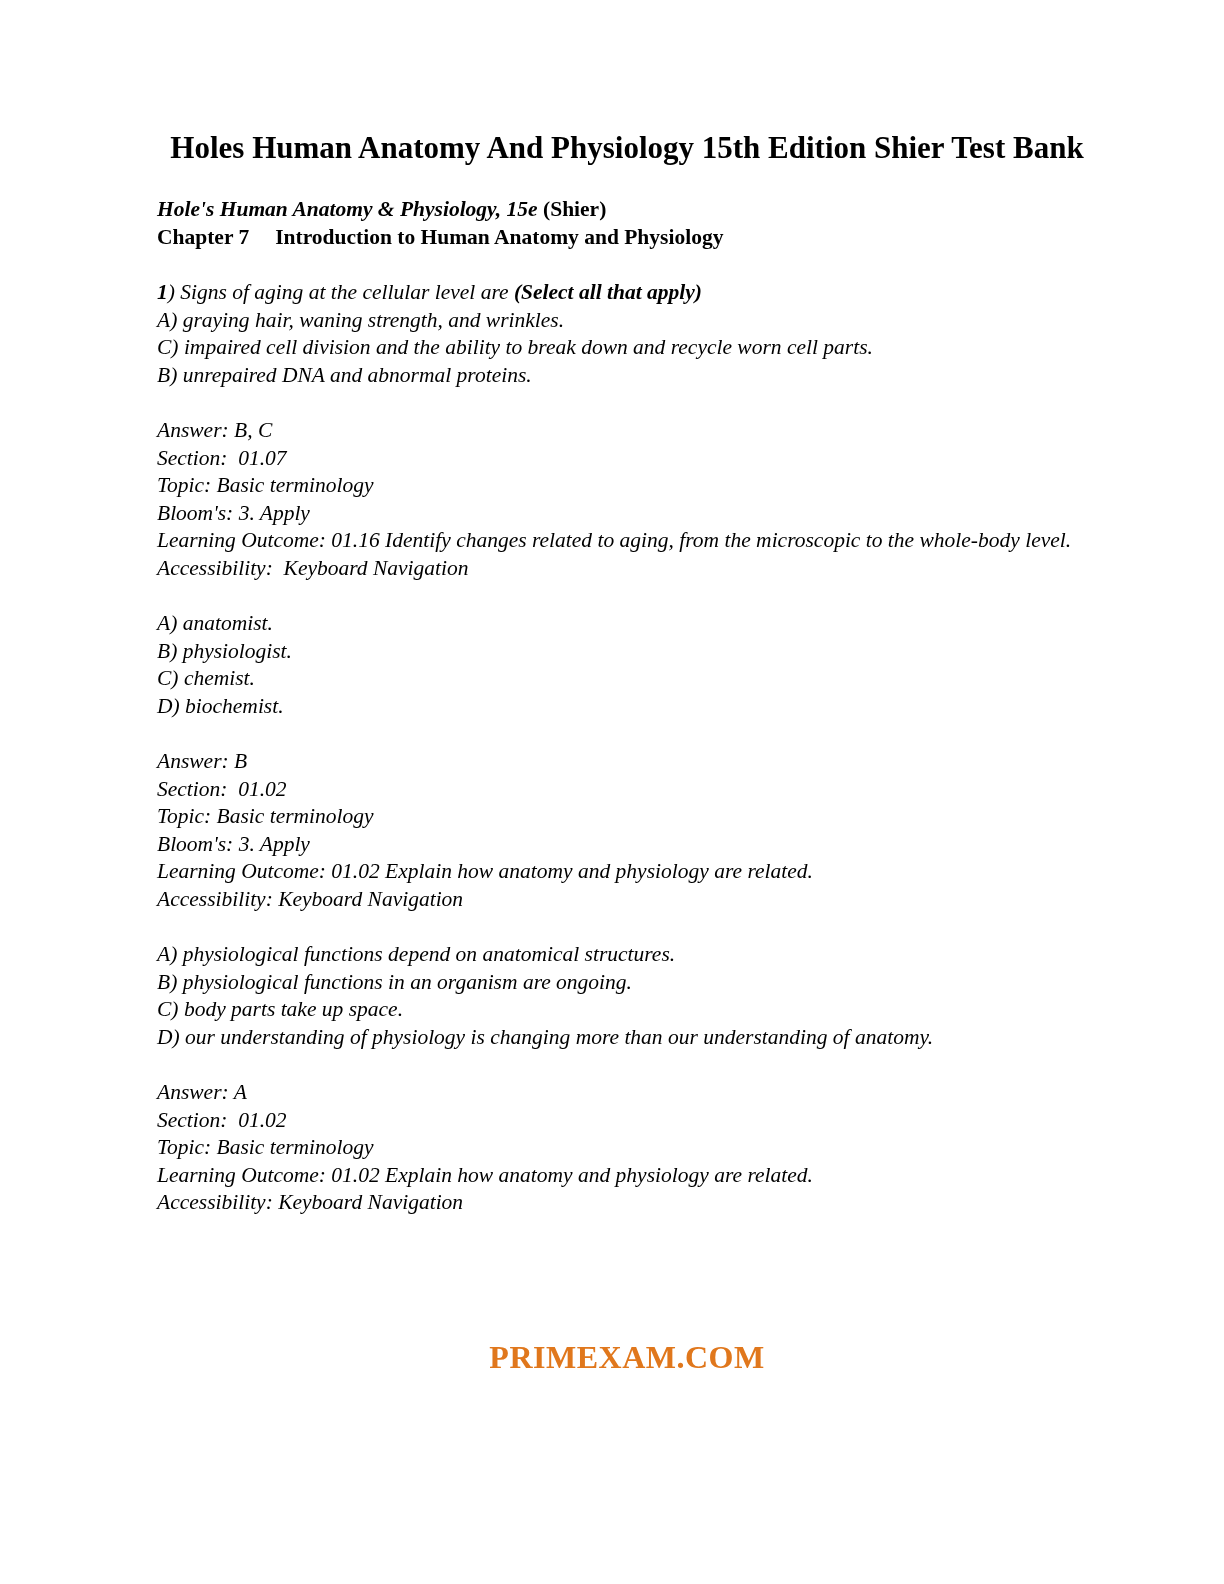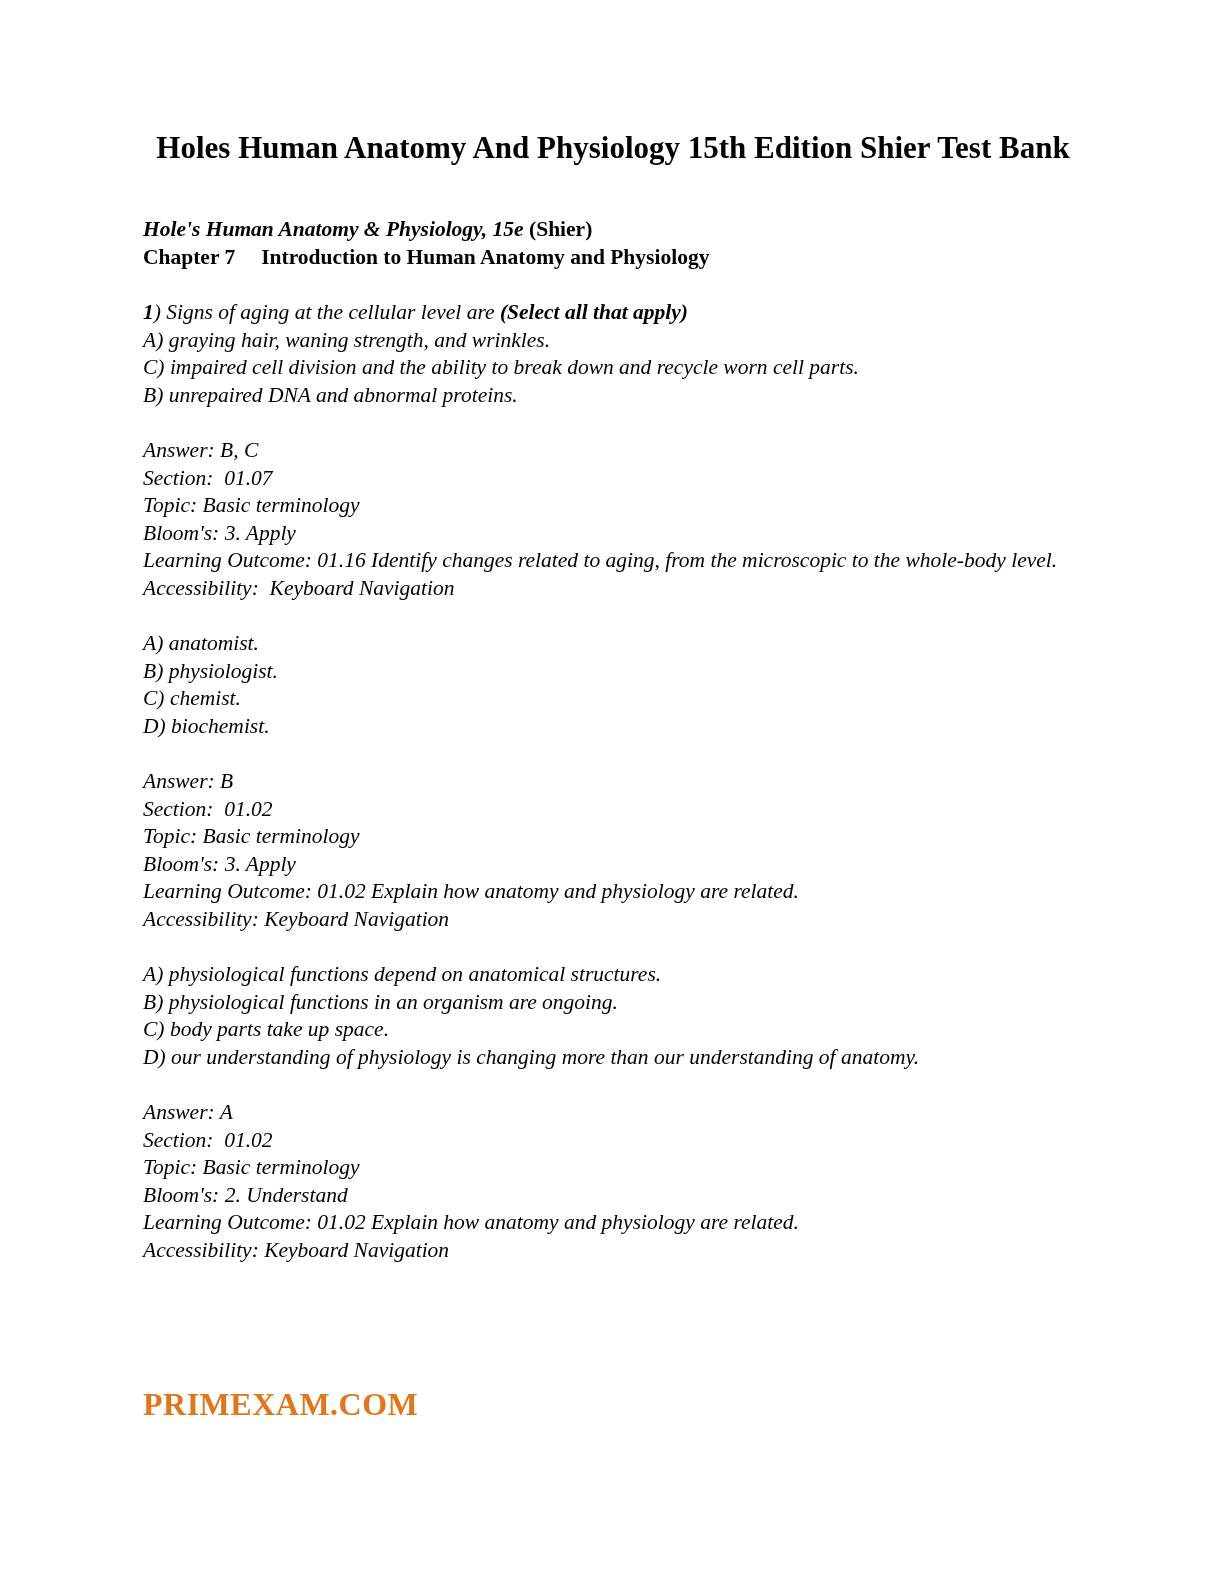--- a/index.html
+++ b/index.html
@@ -9,45 +9,46 @@
   }
   body {
     width: 1224px;
     height: 1584px;
     position: relative;
     font-family: "Liberation Serif", serif;
     color: #000000;
   }
   .content {
     position: absolute;
-    left: 143px;
+    left: 157px;
     top: 0;
     width: 940px;
     font-size: 21.5px;
     line-height: 27.5px;
   }
   .doc-title {
     margin-top: 128px;
     font-size: 31px;
     line-height: 40px;
     font-weight: bold;
     text-align: center;
     white-space: nowrap;
   }
   .book-header {
-    margin-top: 48px;
+    margin-top: 28px;
     font-weight: bold;
   }
   .book-title-italic { font-style: italic; }
   .chapter-gap { display: inline-block; width: 26px; }
   .block { margin-top: 28px; font-style: italic; }
   .line { white-space: pre-wrap; }
   .b { font-weight: bold; }
   .footer {
     margin-top: 120px;
+    text-align: center;
     font-size: 32px;
     line-height: 40px;
     font-weight: bold;
     letter-spacing: 0.5px;
   }
 </style>
 </head>
 <body>
 
 <div class="content">
@@ -92,20 +93,19 @@
   <div class="block">
     <div class="line">A) physiological functions depend on anatomical structures.</div>
     <div class="line">B) physiological functions in an organism are ongoing.</div>
     <div class="line">C) body parts take up space.</div>
     <div class="line">D) our understanding of physiology is changing more than our understanding of anatomy.</div>
   </div>
   <div class="block">
     <div class="line">Answer: A</div>
     <div class="line">Section:  01.02</div>
     <div class="line">Topic: Basic terminology</div>
-    <div class="line">Bloom's: 2. Understand</div>
     <div class="line">Learning Outcome: 01.02 Explain how anatomy and physiology are related.</div>
     <div class="line">Accessibility: Keyboard Navigation</div>
   </div>
 
   <div class="footer" style="color: rgb(224, 119, 28);">PRIMEXAM.COM</div>
 
 </div>
 
 </body></html>

